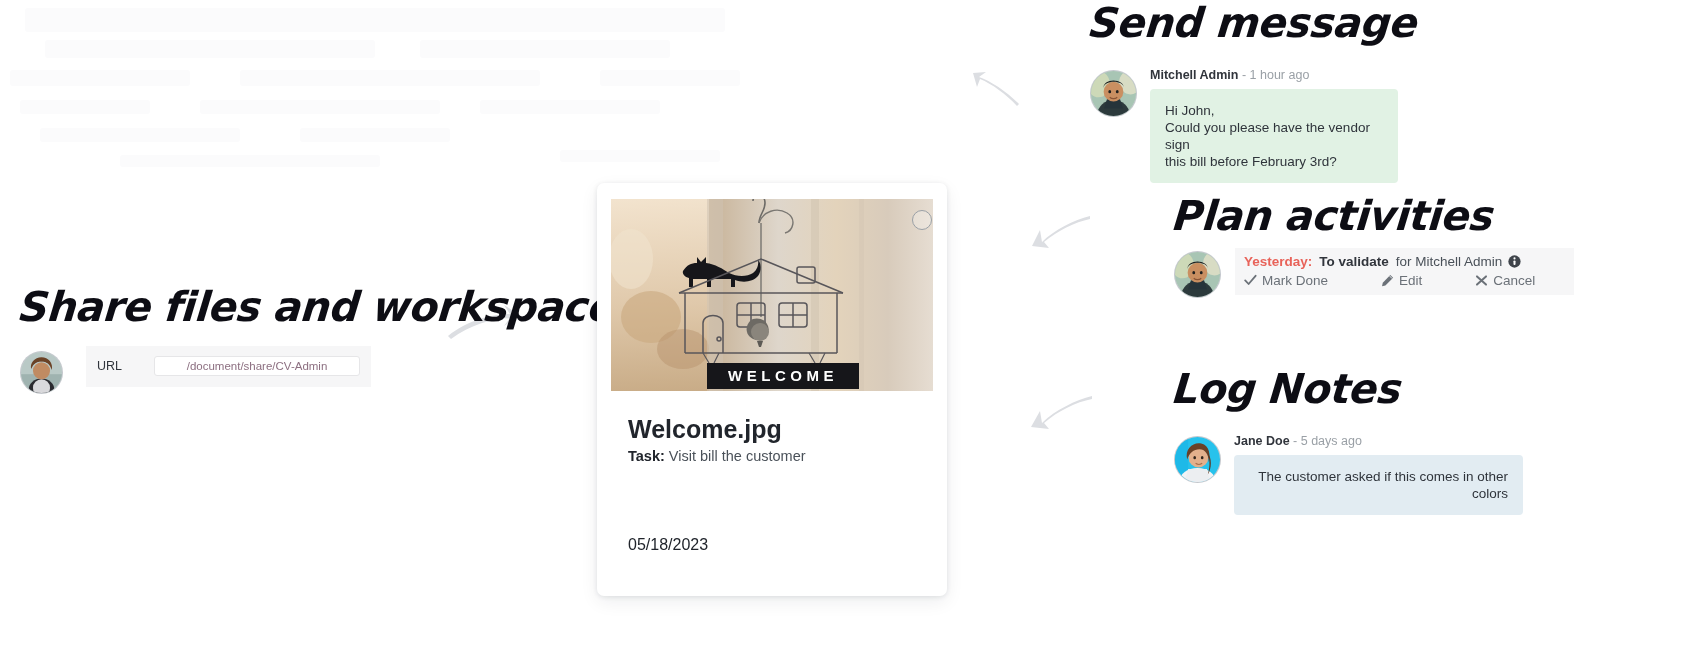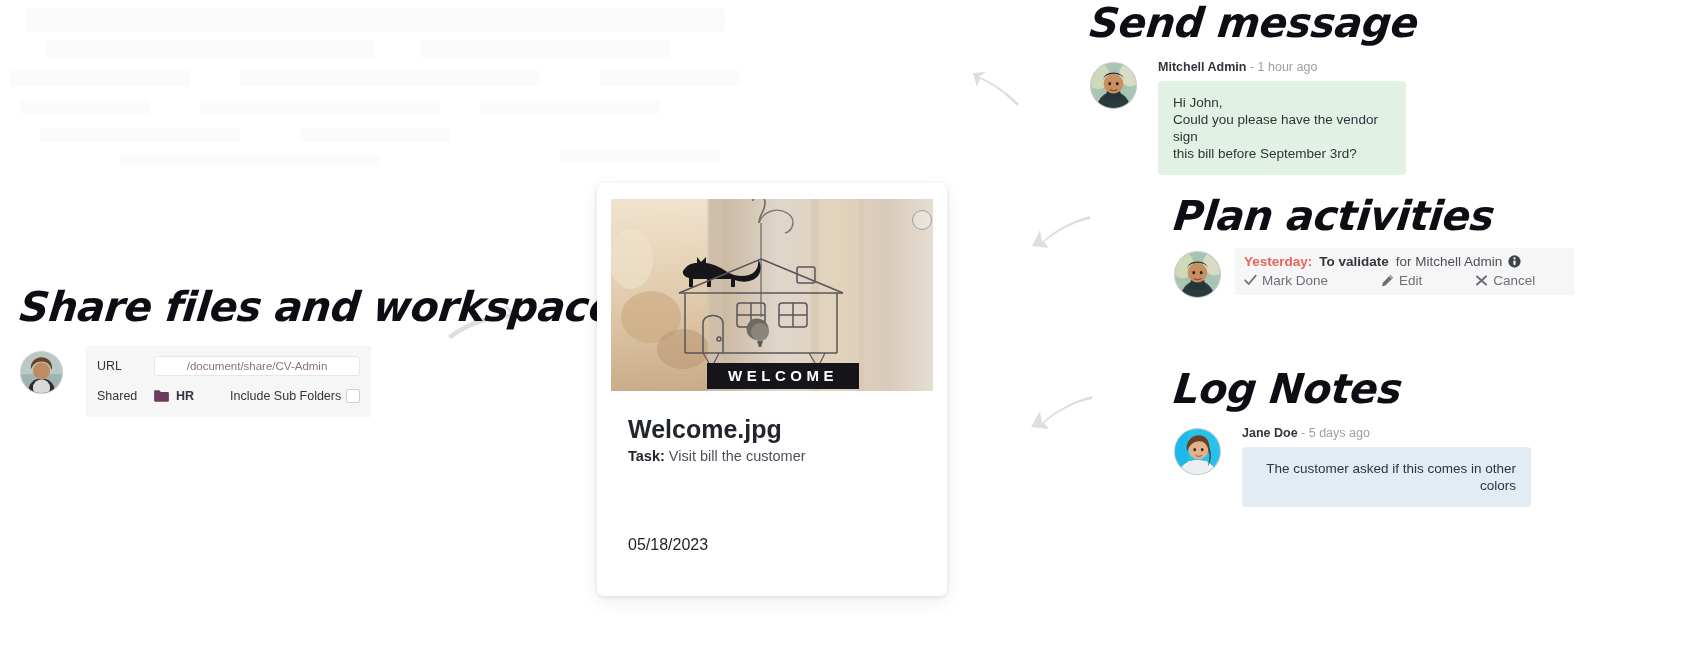--- a/index.html
+++ b/index.html
@@ -94,21 +94,21 @@
     position: absolute; left: 31px; top: 265px; font-size: 14.5px; color: #4a5159;
   }
   #card-task b { color: #21252c; font-weight: 700; text-align: center; }
   #card-date {
     position: absolute; left: 31px; top: 353px; font-size: 16px; color: #21252c;
   }
 
   
   #send-section { position: absolute; left: 1090px; top: 0px; width: 470px; }
   #send-title { font-size: 41px; line-height: 1.15; }
-  .msg-row { display: flex; align-items: flex-start; margin-top: 12px; gap: 8px; }
+  .msg-row { display: flex; align-items: flex-start; margin-top: 20px; }
   .msg-avatar { width: 47px; height: 47px; margin-top: 3px; }
   .msg-body { margin-left: 13px; flex: 1; }
   .msg-meta { font-size: 12.5px; line-height: 16px; white-space: nowrap; }
   .msg-author { font-weight: 700; color: #31353c; }
   .msg-time { color: #9aa0a6; }
   .bubble {
     margin-top: 6px; border-radius: 4px; padding: 13px 15px;
     font-size: 13.5px; line-height: 17px; color: #2f343b;
   }
   .bubble-green { background: #e1f2e4; width: 248px; }
@@ -183,29 +183,20 @@
           <circle cx="24" cy="22" r="10" fill="#c08b62"></circle>
           <path d="M13 19 C13 8, 35 8, 35 19 C35 13, 29 10, 24 10 C19 10, 13 13, 13 19 Z" fill="#5a3724"></path>
           <path d="M12 20 C10 13, 16 6, 24 6 C32 6, 38 13, 36 21 C34 14, 30 11, 24 11 C18 11, 14 14, 12 20 Z" fill="#6b4226"></path>
         </svg>
       </div>
 
       <div class="share-panel">
         <div class="share-line">
           <span class="share-label">URL</span>
           <span class="url-input">/document/share/CV-Admin</span>
-        </div>
-        <div class="share-line">
-          <span class="share-label">Shared</span>
-          <svg class="folder-icon" viewBox="0 0 16 13">
-            <path d="M0 1.6 C0 0.8 0.6 0.3 1.3 0.3 L5.6 0.3 L7.3 2.3 L14.6 2.3 C15.4 2.3 16 2.9 16 3.7 L16 11.4 C16 12.2 15.4 12.7 14.6 12.7 L1.3 12.7 C0.6 12.7 0 12.2 0 11.4 Z" fill="#6b3d5b"></path>
-          </svg>
-          <span class="hr-label">HR</span>
-          <span class="sub-folders-label">Include Sub Folders</span>
-          <span class="checkbox"></span>
         </div>
       </div>
     </div>
   </section>
 
   <article id="doc-card">
     <div id="card-thumb">
       <svg viewBox="0 0 322 192" preserveAspectRatio="none">
         <defs>
           <linearGradient id="woodg" x1="0" y1="0" x2="1" y2="0">
@@ -300,21 +291,21 @@
           <path d="M20 28 C22 30 26 30 28 28" stroke="#8a5536" stroke-width="1.2" fill="none"></path>
         </svg>
       </div>
       <div class="msg-body">
         <div class="msg-meta">
           <span class="msg-author">Mitchell Admin</span>
           <span class="msg-time">- 1 hour ago</span>
         </div>
         <div class="bubble bubble-green" style="white-space: pre-line;">Hi John,
 Could you please have the vendor sign
-this bill  before September 3rd?</div>
+this bill  before February 3rd?</div>
       </div>
     </div>
   </section>
 
   <section id="plan-section">
     <div id="plan-title" class="script-head">Plan activities</div>
 
     <div class="act-row">
       <div class="avatar act-avatar">
         <svg viewBox="0 0 48 48" preserveAspectRatio="xMidYMid slice">

